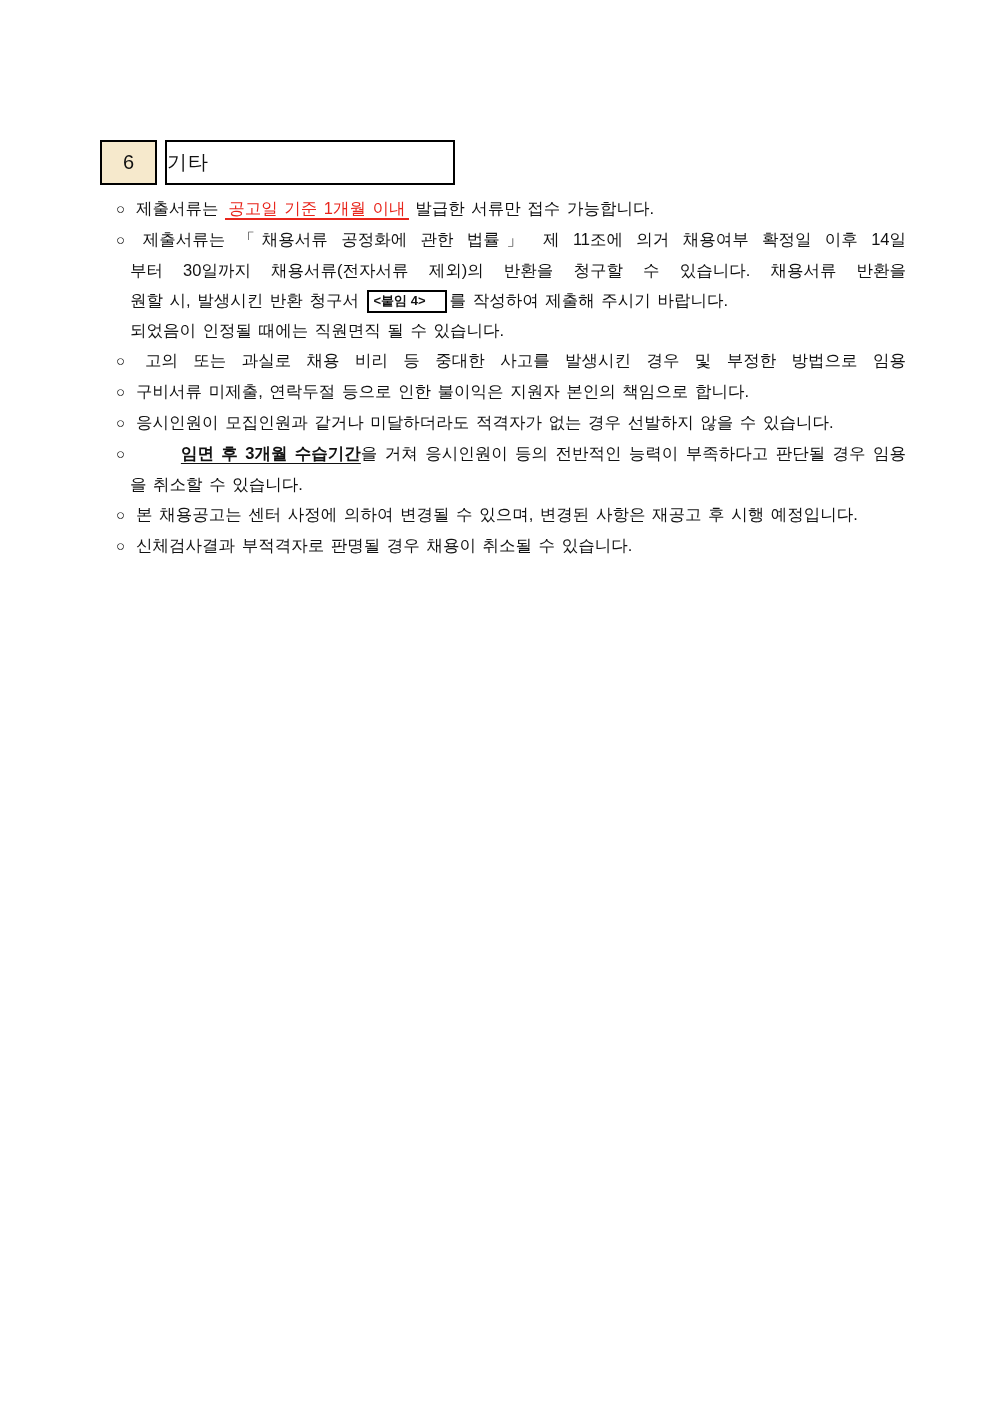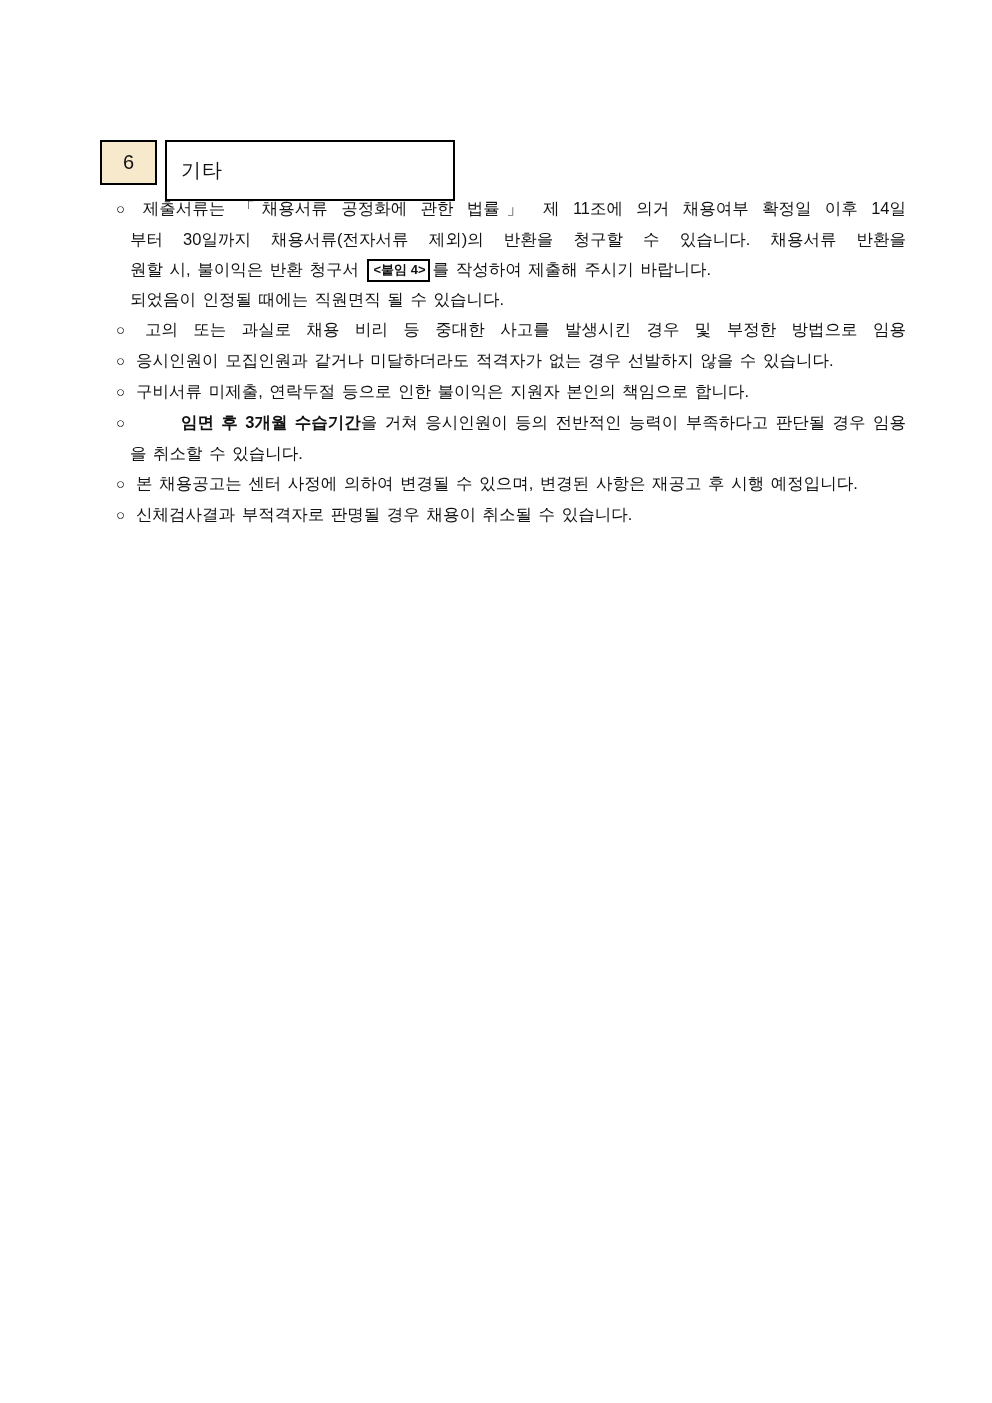--- a/index.html
+++ b/index.html
@@ -31,26 +31,25 @@
     background: var(--accent-bg, #f6e9cc);
     border: 2px solid #000000;
     display: flex;
     align-items: center;
     justify-content: center;
     font-size: 20px;
   }
   .title-box {
     box-sizing: border-box;
     width: 290px;
-    height: 61px;
+    height: 45px;
     background: #ffffff;
     border: 2px solid #000000;
     display: flex;
     align-items: center;
-    padding-left: 14px;
     font-size: 20px;
     letter-spacing: 1px;
     text-align: center;
   }
   .content {
     position: absolute;
     top: 193px;
     left: 100px;
     width: 806px;
     font-size: 16.5px;
@@ -71,31 +70,32 @@
     margin-right: 11px;
     font-size: 15px;
   }
   .red-u {
     color: var(--red, #e8251c);
     border-bottom: 2px solid var(--red, #e8251c);
     padding: 0 3px 1px 3px;
   }
   .bold-u {
     font-weight: bold;
+    text-decoration: underline;
     text-underline-offset: 4px;
     margin-left: 44px;
   }
   .attach-box {
     display: inline-block;
     box-sizing: border-box;
     border: 2px solid #000000;
     font-weight: bold;
     font-size: 13px;
     line-height: 18px;
-    padding: 0 2px 1px 5px;
+    padding: 0 19px 1px 5px;
     margin: 0 3px 0 1px;
     vertical-align: 1px;
     word-spacing: 0;
   }
 </style>
 </head>
 <body>
 
 <div class="page">
 
@@ -103,35 +103,36 @@
     <div class="num-box">
       <span>6</span>
     </div>
     <div class="title-box">
       <span>기타</span>
     </div>
   </div>
 
   <div class="content">
 
+    <div class="line first"><span class="marker">○</span><span>제출서류는</span> <span class="red-u">공고일 기준 1개월 이내</span> <span>발급한 서류만 접수 가능합니다.</span></div>
 
     <div>
       <div class="line first fill"><span class="marker">○</span><span>제출서류는 「채용서류 공정화에 관한 법률」 제 11조에 의거 채용여부 확정일 이후 14일</span></div>
       <div class="line fill"><span>부터 30일까지 채용서류(전자서류 제외)의 반환을 청구할 수 있습니다. 채용서류 반환을</span></div>
-      <div class="line"><span>원할 시, 불이익은 반환 청구서 </span><span class="attach-box">&lt;붙임 4&gt;</span><span>를 작성하여 제출해 주시기 바랍니다.</span></div>
+      <div class="line"><span>원할 시, 발생시킨 반환 청구서 </span><span class="attach-box">&lt;붙임 4&gt;</span><span>를 작성하여 제출해 주시기 바랍니다.</span></div>
     </div>
 
     <div>
       <div class="line"><span>되었음이 인정될 때에는 직원면직 될 수 있습니다.</span></div>
       <div class="line first fill"><span class="marker">○</span><span>고의 또는 과실로 채용 비리 등 중대한 사고를 발생시킨 경우 및 부정한 방법으로 임용</span></div>
     </div>
 
+    <div class="line first"><span class="marker">○</span><span>구비서류 미제출, 연락두절 등으로 인한 불이익은 지원자 본인의 책임으로 합니다.</span></div>
+
     <div class="line first"><span class="marker">○</span><span>응시인원이 모집인원과 같거나 미달하더라도 적격자가 없는 경우 선발하지 않을 수 있습니다.</span></div>
-
-    <div class="line first"><span class="marker">○</span><span>구비서류 미제출, 연락두절 등으로 인한 불이익은 지원자 본인의 책임으로 합니다.</span></div>
 
     <div>
       <div class="line first fill"><span class="marker">○</span><span class="bold-u">임면 후 3개월 수습기간</span><span>을 거쳐 응시인원이 등의 전반적인 능력이 부족하다고 판단될 경우 임용</span></div>
       <div class="line"><span>을 취소할 수 있습니다.</span></div>
     </div>
 
     <div class="line first"><span class="marker">○</span><span>본 채용공고는 센터 사정에 의하여 변경될 수 있으며, 변경된 사항은 재공고 후 시행 예정입니다.</span></div>
 
     <div class="line first"><span class="marker">○</span><span>신체검사결과 부적격자로 판명될 경우 채용이 취소될 수 있습니다.</span></div>
 

